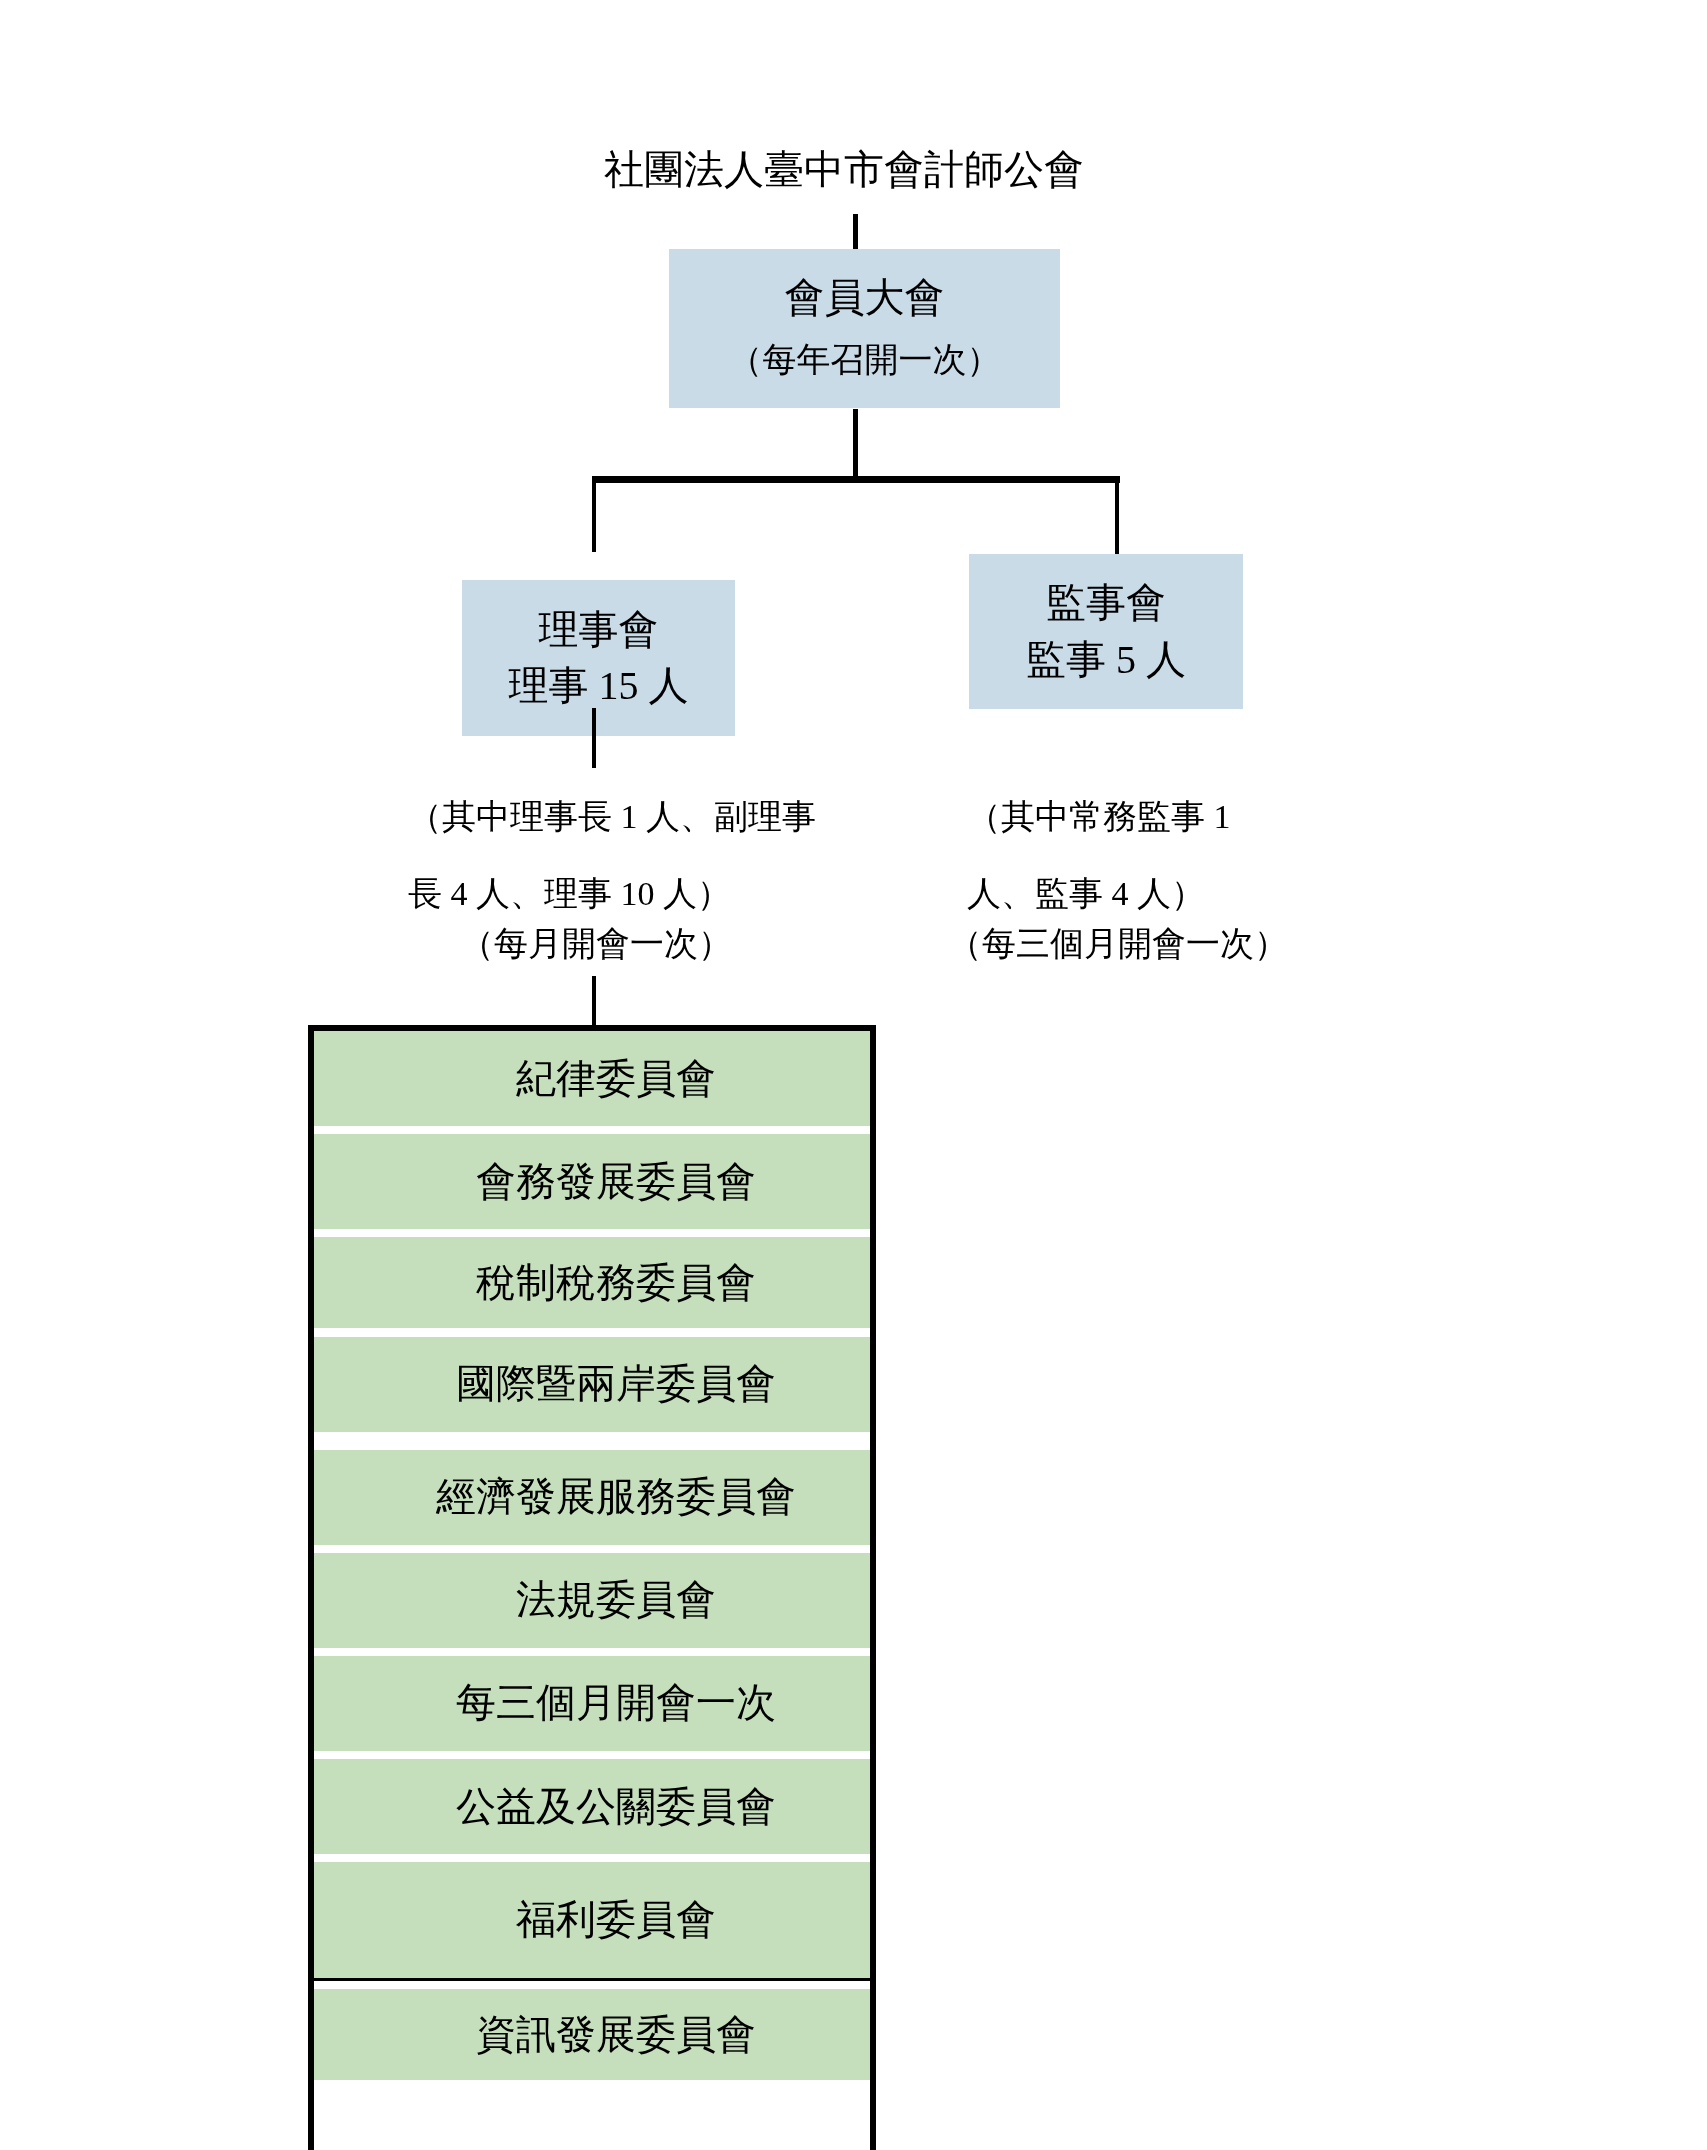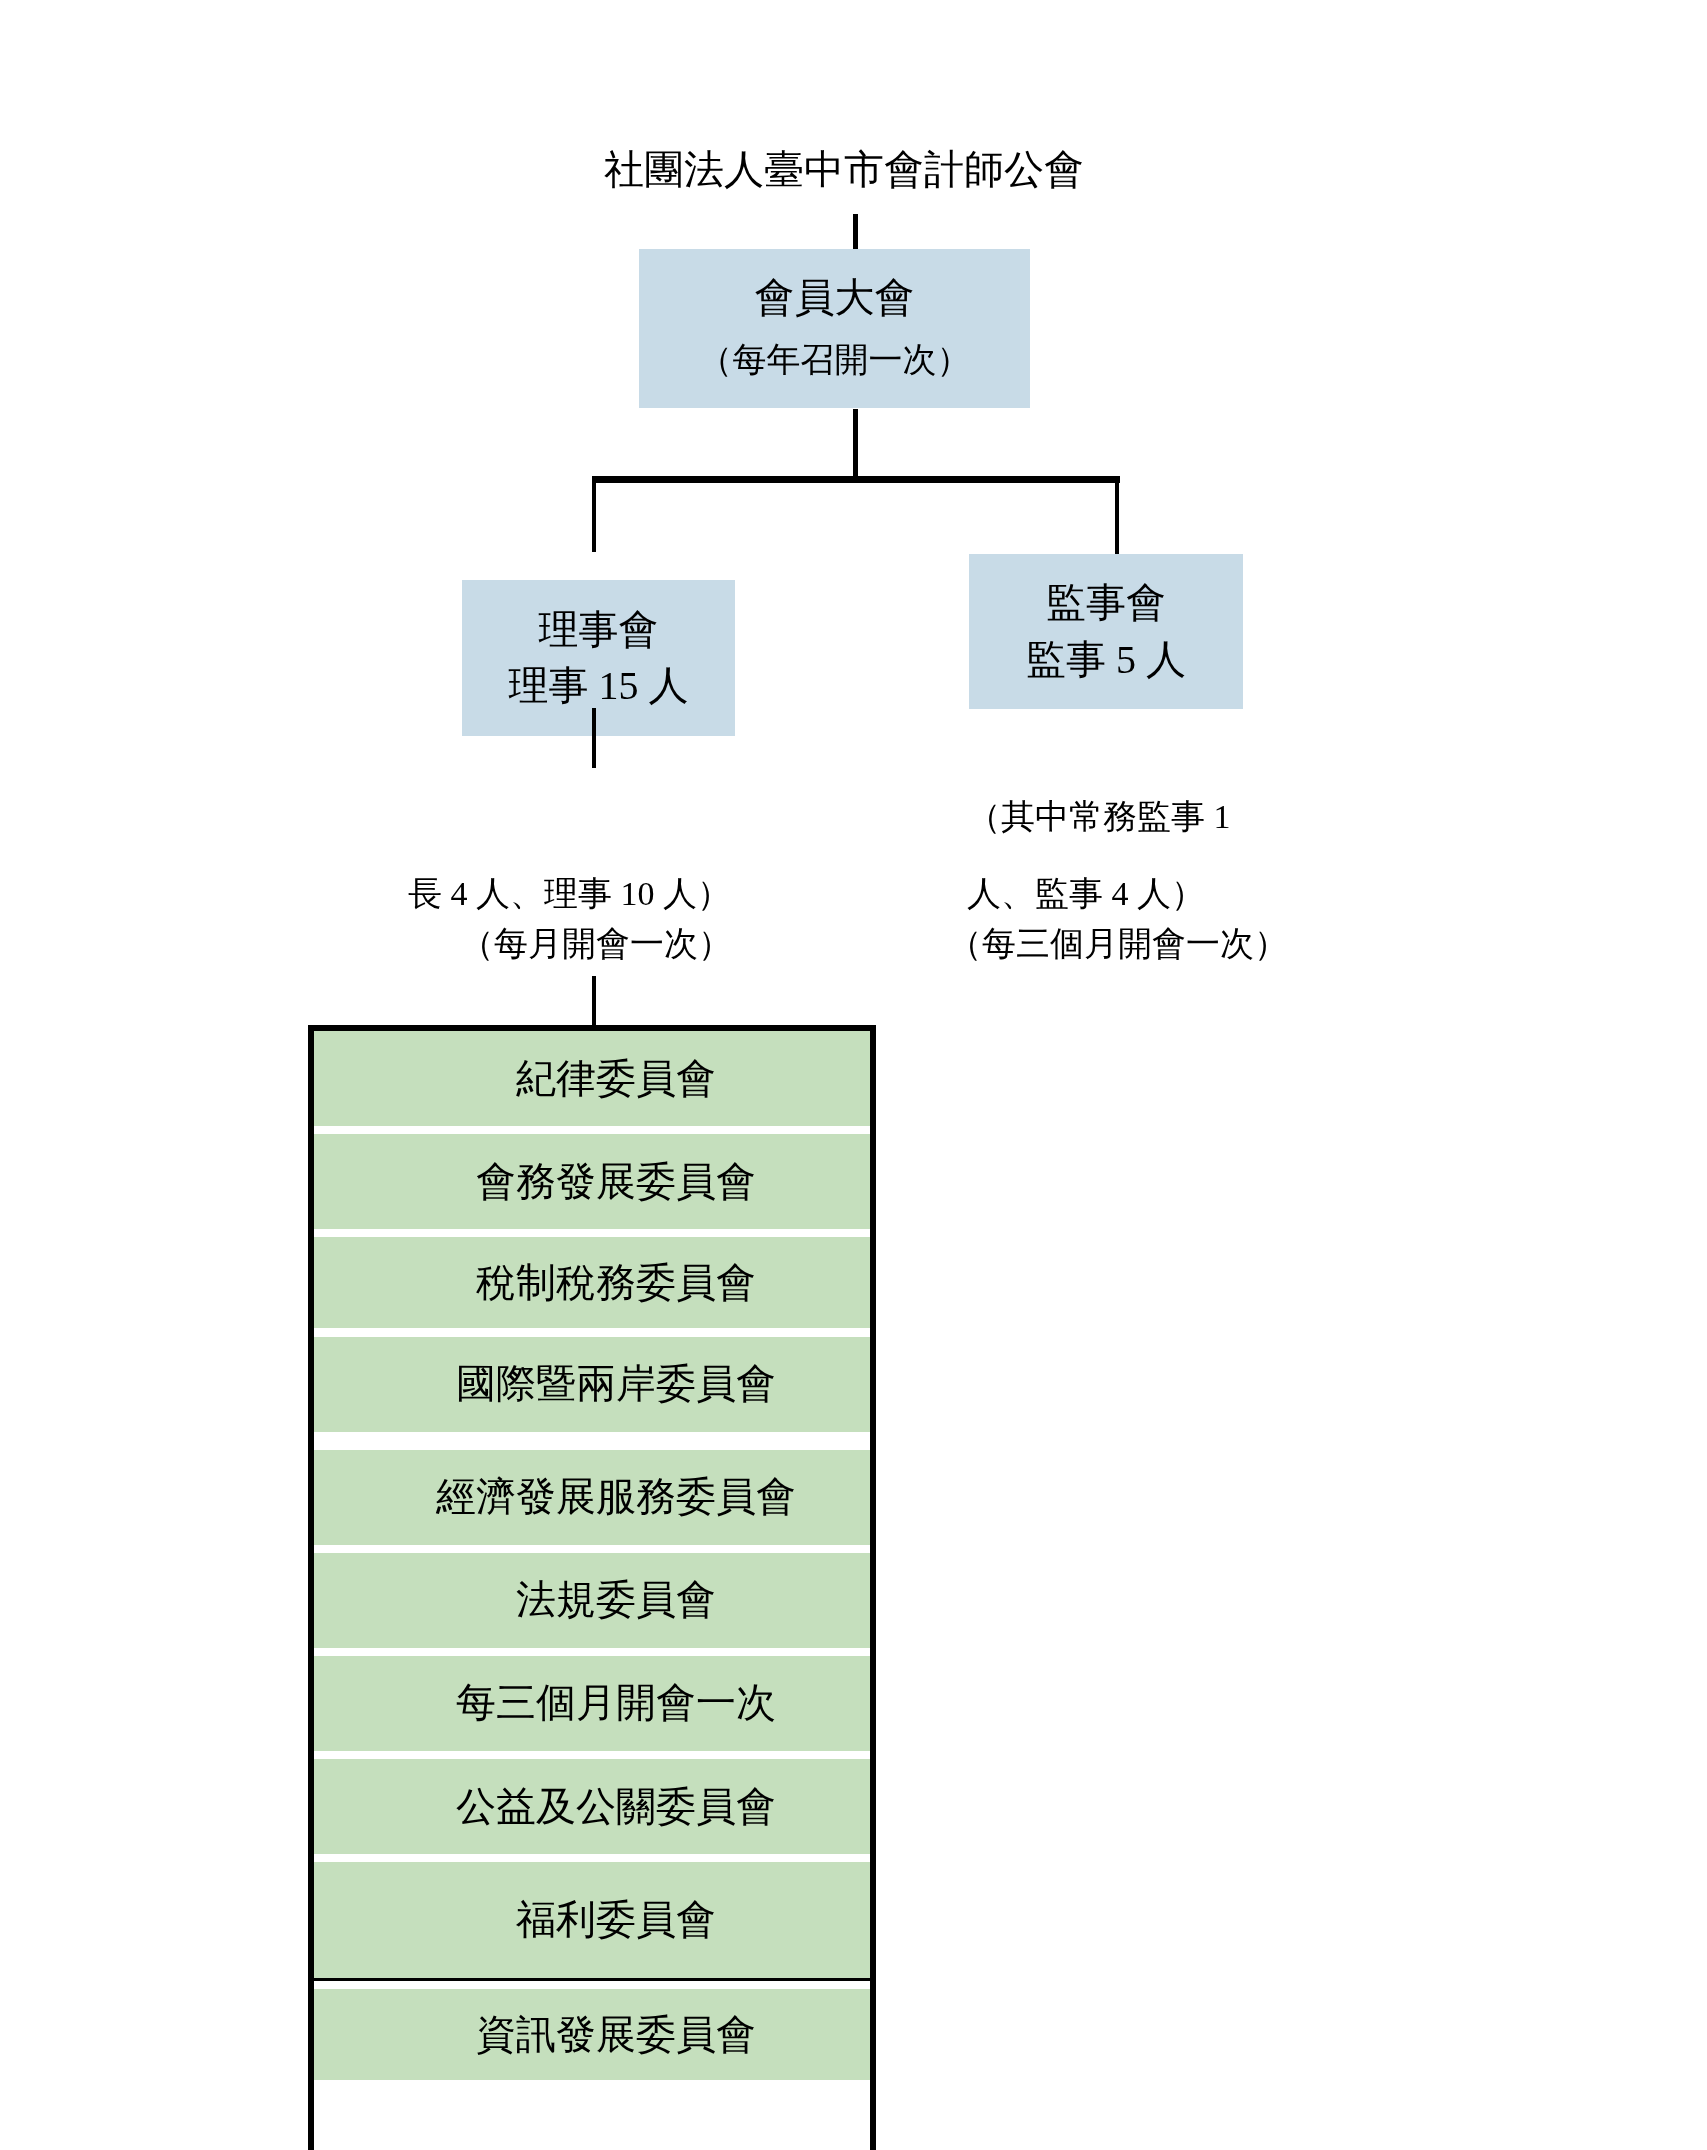--- a/index.html
+++ b/index.html
@@ -22,21 +22,21 @@
 </style>
 </head>
 <body style="background: rgb(255, 255, 255);">
 
 <div id="canvas">
 
   <div class="title t92 nowrap">社團法人臺中市會計師公會</div>
 
   <div class="line" style="left:853px;top:214px;width:5.2px;height:35px;"></div>
 
-  <div class="bluebox" style="left:639px;top:249px;width:391px;height:159px;row-gap:16px;">
+  <div class="bluebox" style="left:669px;top:249px;width:391px;height:159px;row-gap:16px;">
     <div class="t92 nowrap">會員大會</div>
     <div class="t80 nowrap">（每年召開一次）</div>
   </div>
 
   <div class="line" style="left:853px;top:409px;width:5.2px;height:68px;"></div>
 
   <div class="line" style="left:592px;top:476px;width:528px;height:6.5px;"></div>
 
   <div class="line" style="left:592px;top:483px;width:4.3px;height:69px;"></div>
   <div class="line" style="left:1115px;top:483px;width:4.3px;height:71px;"></div>
@@ -46,20 +46,21 @@
     <div class="t92 nowrap">理事 15 人</div>
   </div>
 
   <div class="bluebox" style="left:969px;top:554px;width:274px;height:155px;row-gap:8.6px;">
     <div class="t92 nowrap">監事會</div>
     <div class="t92 nowrap">監事 5 人</div>
   </div>
 
   <div class="line" style="left:592px;top:708px;width:4.3px;height:60px;"></div>
 
+  <div class="abs t80 nowrap" style="left:408px;top:795px;">（其中理事長 1 人、副理事</div>
   <div class="abs t80 nowrap" style="left:408px;top:872px;">長 4 人、理事 10 人）</div>
   <div class="abs t80 nowrap" style="left:460px;top:922px;">（每月開會一次）</div>
 
   <div class="abs t80 nowrap" style="left:967px;top:795px;">（其中常務監事 1</div>
   <div class="abs t80 nowrap" style="left:967px;top:872px;">人、監事 4 人）</div>
   <div class="abs t80 nowrap" style="left:948px;top:922px;">（每三個月開會一次）</div>
 
   <div class="line" style="left:592px;top:976px;width:4.3px;height:49px;"></div>
 
   <div class="stack">

